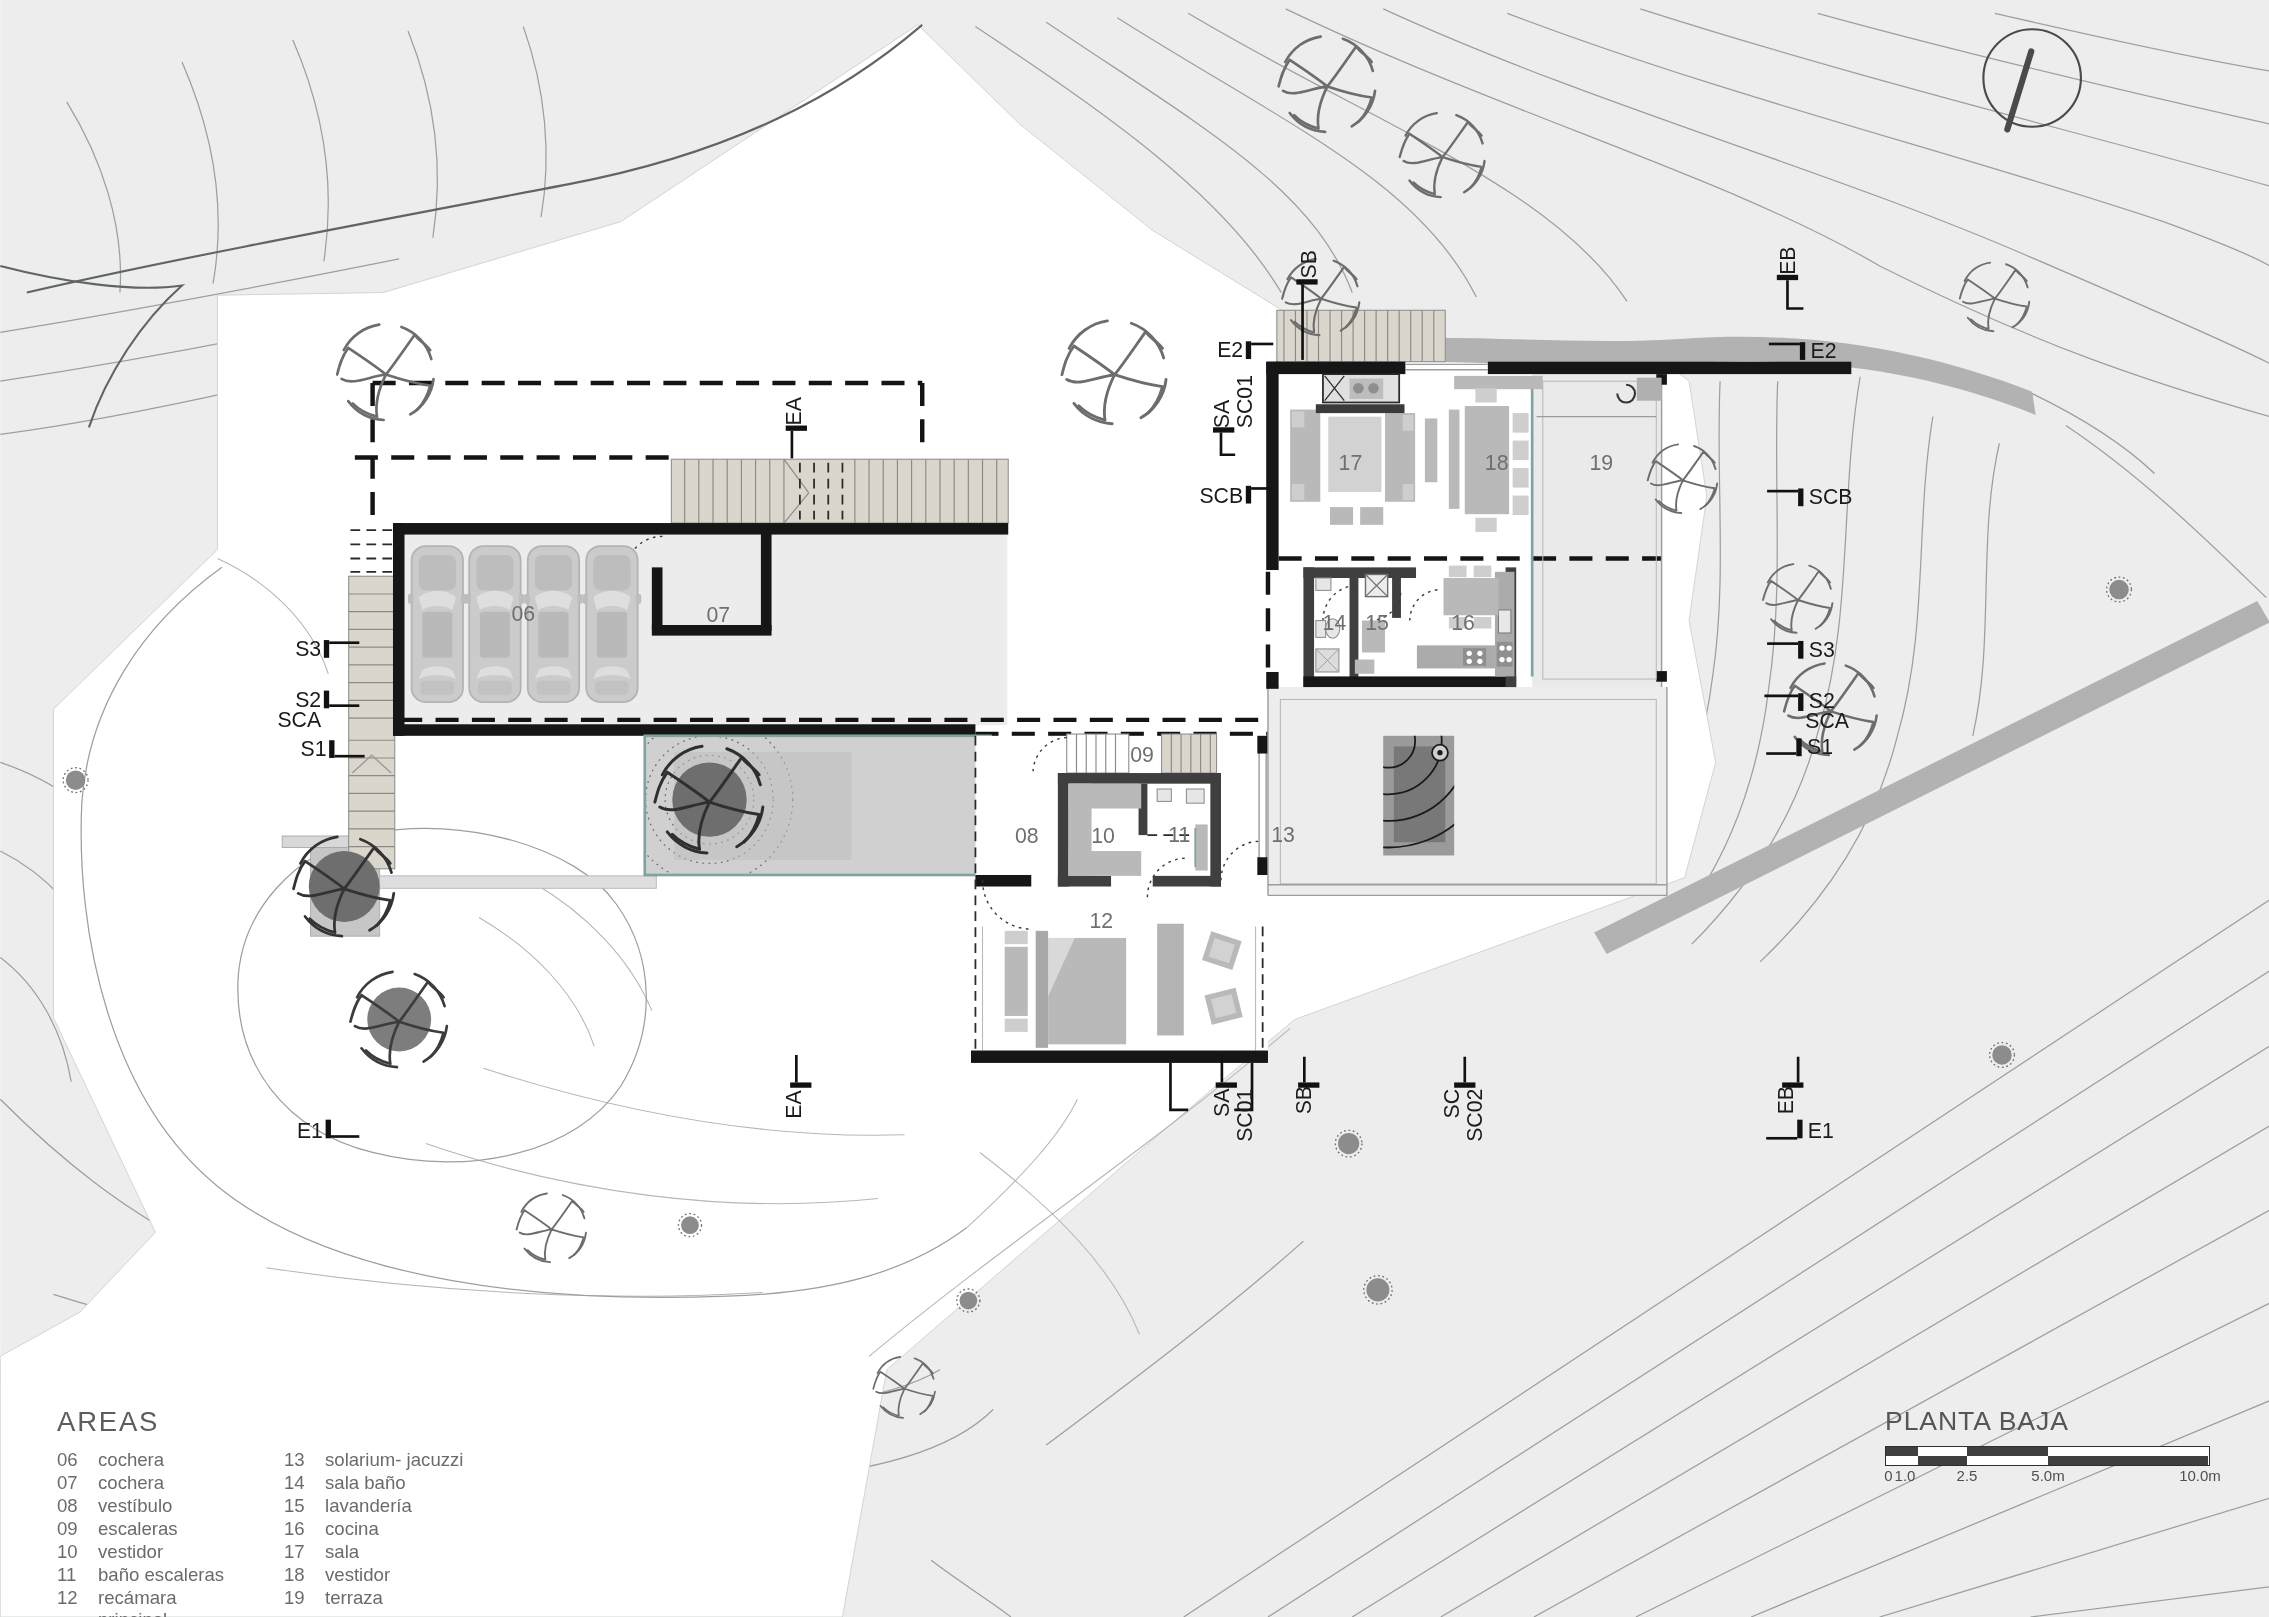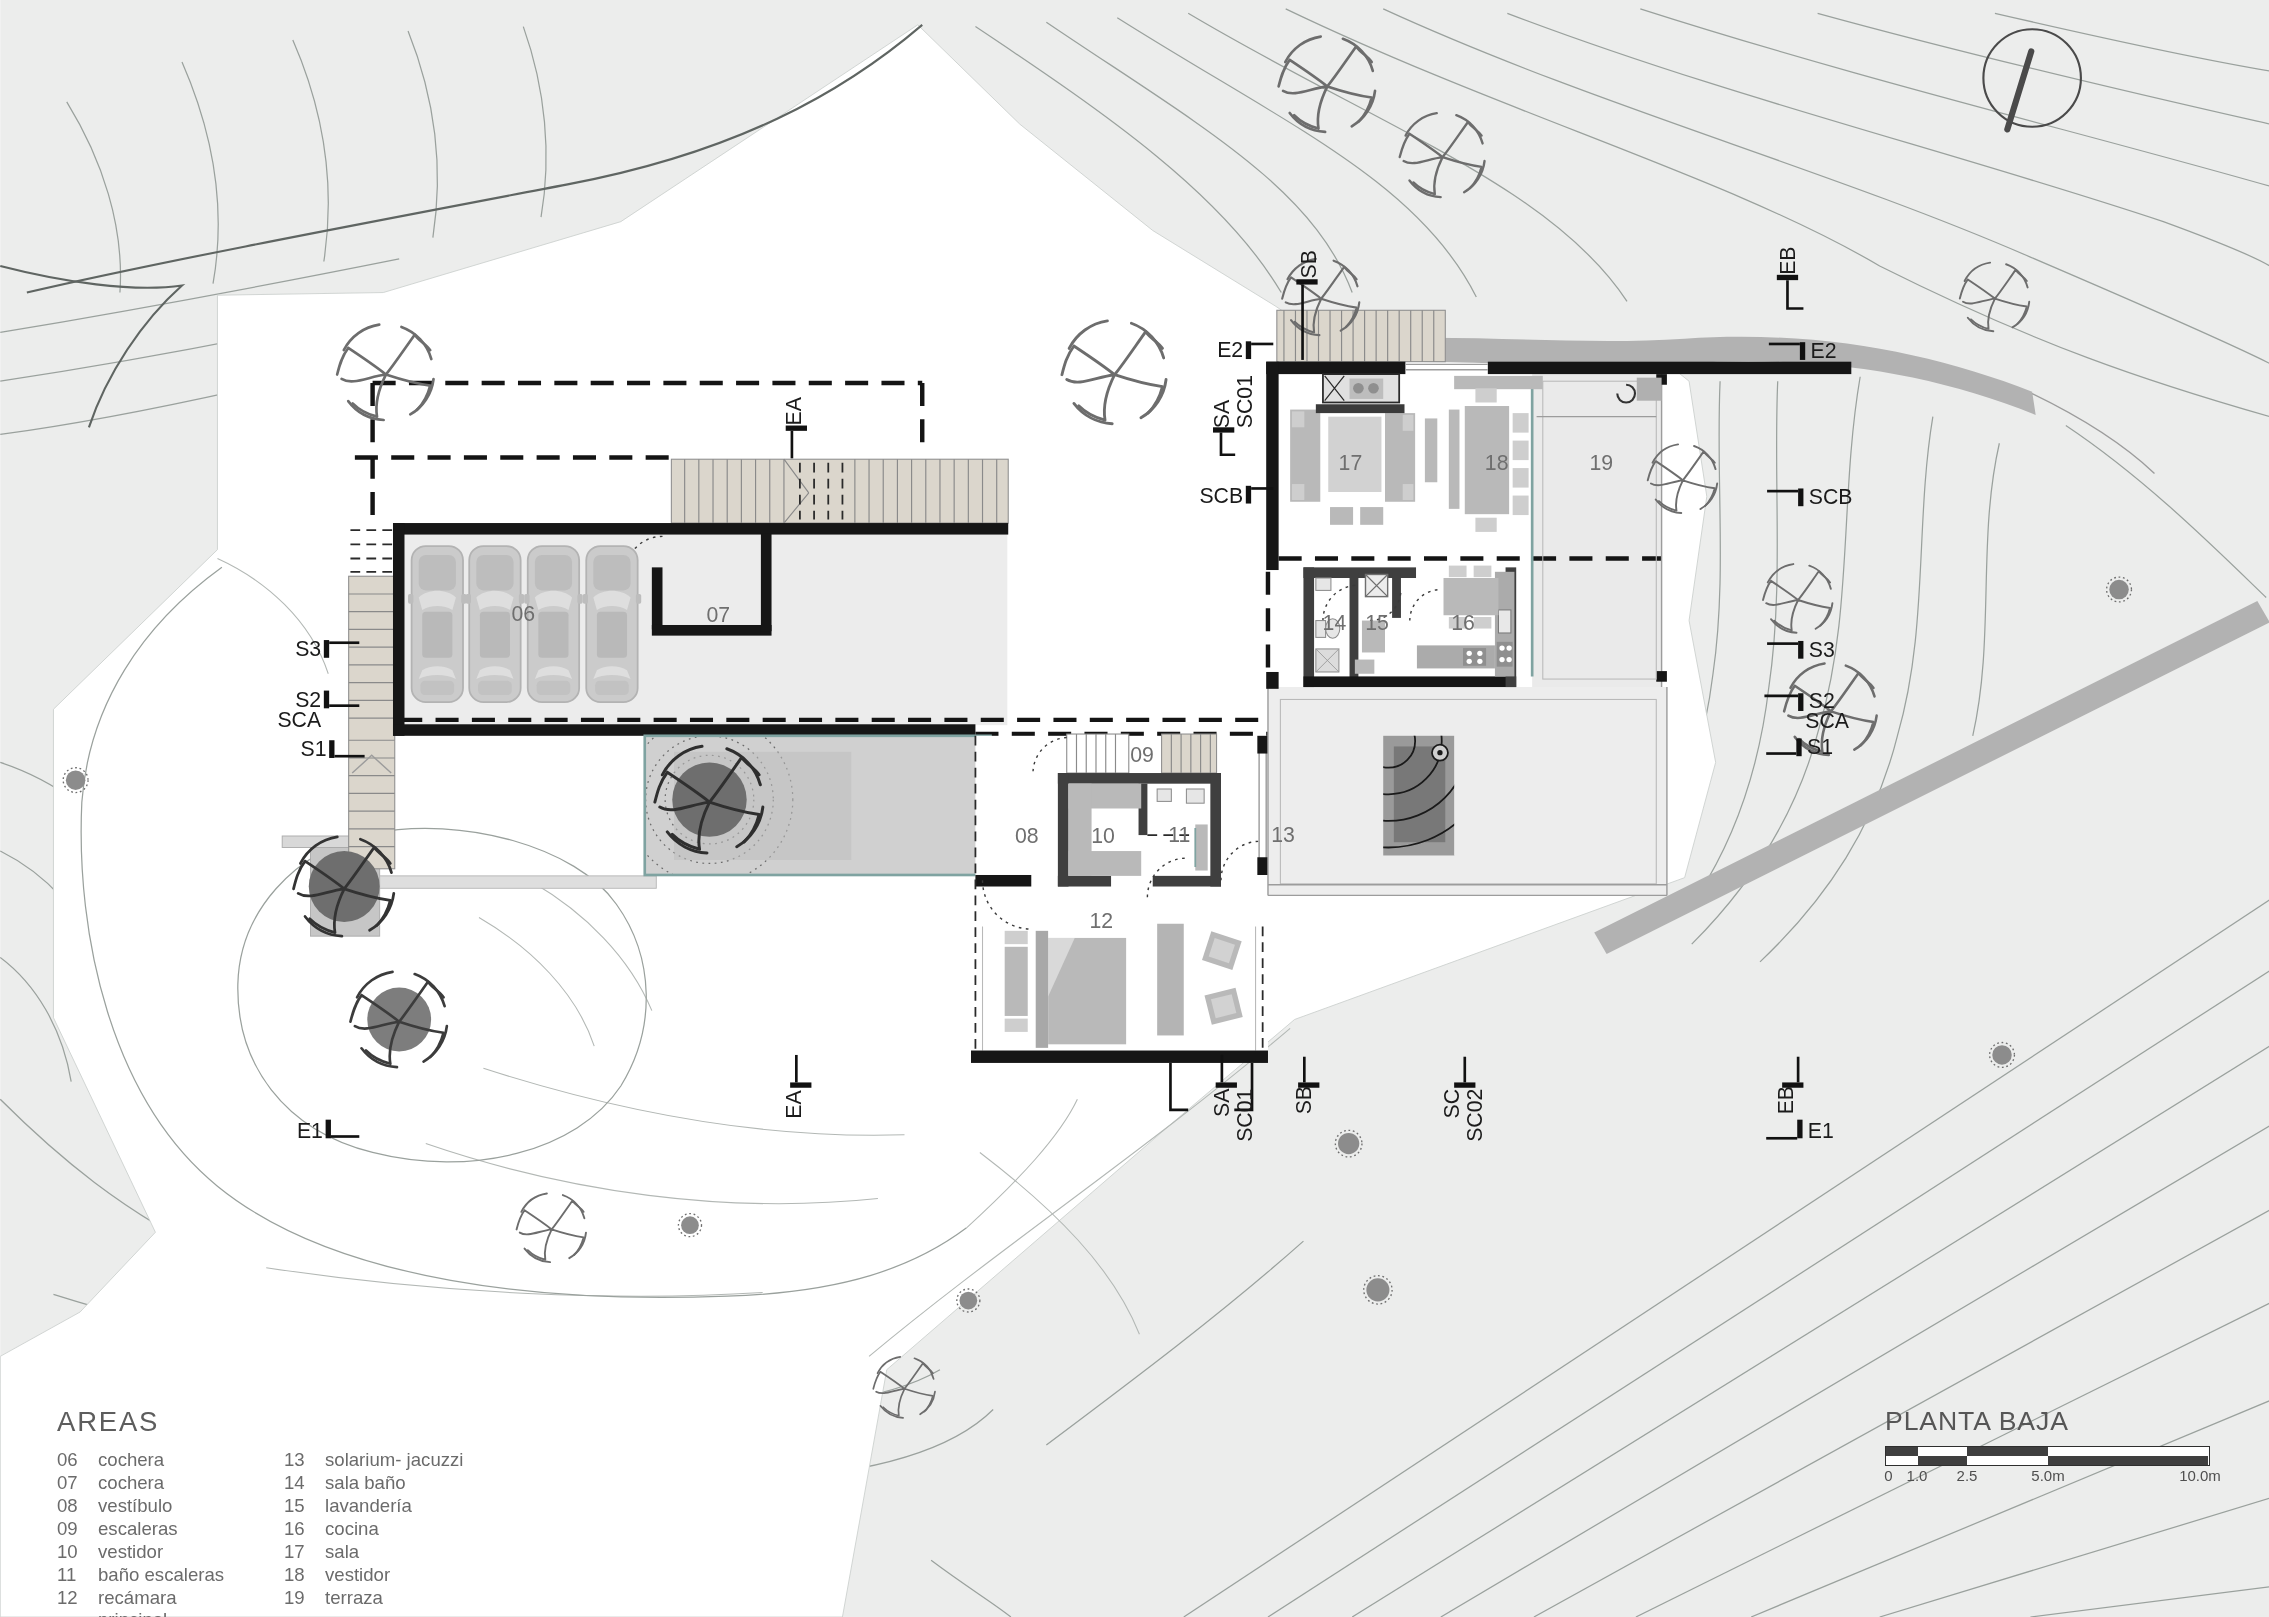--- a/index.html
+++ b/index.html
@@ -605,21 +605,21 @@
     </div>
     <div class="sb-row">
       <div class="seg" style="width:32px;background:#ffffff"></div>
       <div class="seg" style="width:49px;background:#3f3f3f"></div>
       <div class="seg" style="width:81px;background:#ffffff"></div>
       <div class="seg" style="width:160px;background:#3f3f3f"></div>
     </div>
   </div>
   <div class="sb-labels">
     <span style="left:3.5px">0</span>
-    <span style="left:32px">1.0</span>
+    <span style="left:20px">1.0</span>
     <span style="left:82px">2.5</span>
     <span style="left:163px">5.0m</span>
     <span style="left:315px">10.0m</span>
   </div>
 </div>
 
 </div>
 
 
 </body></html>

